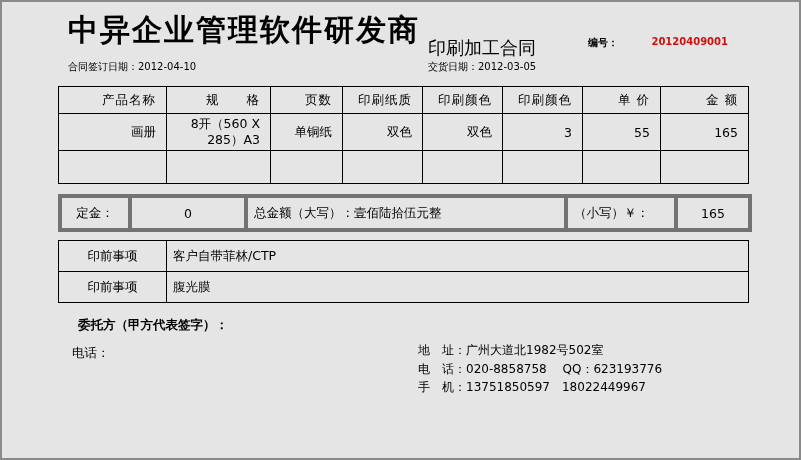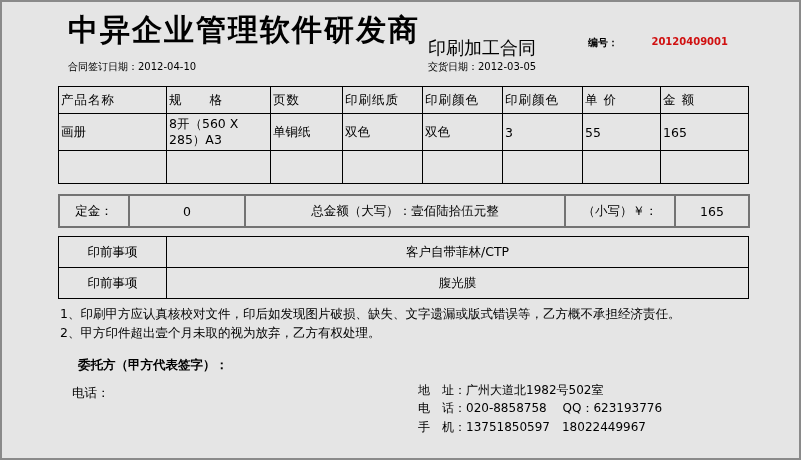--- a/index.html
+++ b/index.html
@@ -91,59 +91,59 @@
     border-collapse: collapse;
     table-layout: fixed;
   }
   .t-main {
     width: 690px;
     margin-top: 4px;
   }
   .t-main td, .t-main th {
     border: 1px solid #000;
     font-size: 12.5px;
-    text-align: left;
+    text-align: right;
     vertical-align: middle;
     color: #000;
     font-weight: normal;
-    padding: 0 2px;
+    padding: 0 10px;
   }
   .t-main thead td { height: 26px; letter-spacing: 1px; }
   .t-main tbody td { height: 36px; }
   .t-main tbody tr.empty td { height: 32px; }
   .cell-spec { font-size: 11.5px; line-height: 1.25; }
 
   
   .t-money {
     width: 690px;
     margin-top: 10px;
   }
   .t-money td {
-    border: 2px solid #737373;
+    border: 4px solid #737373;
     font-size: 12.5px;
     height: 30px;
     color: #000;
     padding: 0 6px;
     vertical-align: middle;
   }
   .lbl { text-align: center; }
-  .left { text-align: center; }
+  .left { text-align: left; }
   .center { text-align: center; }
 
   
   .t-notes {
     width: 690px;
     margin-top: 8px;
   }
   .t-notes td {
     border: 1px solid #000;
     font-size: 12.5px;
     height: 30px;
     color: #000;
-    padding: 0 12px;
+    padding: 0 6px;
     vertical-align: middle;
   }
 
   
   .terms {
     margin-top: 6px;
     font-size: 12.5px;
     line-height: 1.5;
     color: #000;
     padding-left: 2px;
@@ -282,24 +282,20 @@
         <td class="left" colspan="3">客户自带菲林/CTP</td>
       </tr>
       <tr>
         <td class="center">印前事项</td>
         <td class="left" colspan="3">腹光膜</td>
       </tr>
     </tbody>
       </table>
 
 
-    <div class="terms">
-      <div>1、印刷甲方应认真核校对文件，印后如发现图片破损、缺失、文字遗漏或版式错误等，乙方概不承担经济责任。</div>
-      <div>2、甲方印件超出壹个月未取的视为放弃，乙方有权处理。</div>
-    </div>
 
     <div class="sig">
       <div class="sig-left-title">委托方（甲方代表签字）：</div>
       <div class="sig-left-phone">电话：</div>
       <div class="sig-right-lines">
         <div>地　址：广州大道北1982号502室</div>
         <div>电　话：020-8858758　 QQ：623193776</div>
         <div>手　机：13751850597　18022449967</div>
       </div>
     </div>

